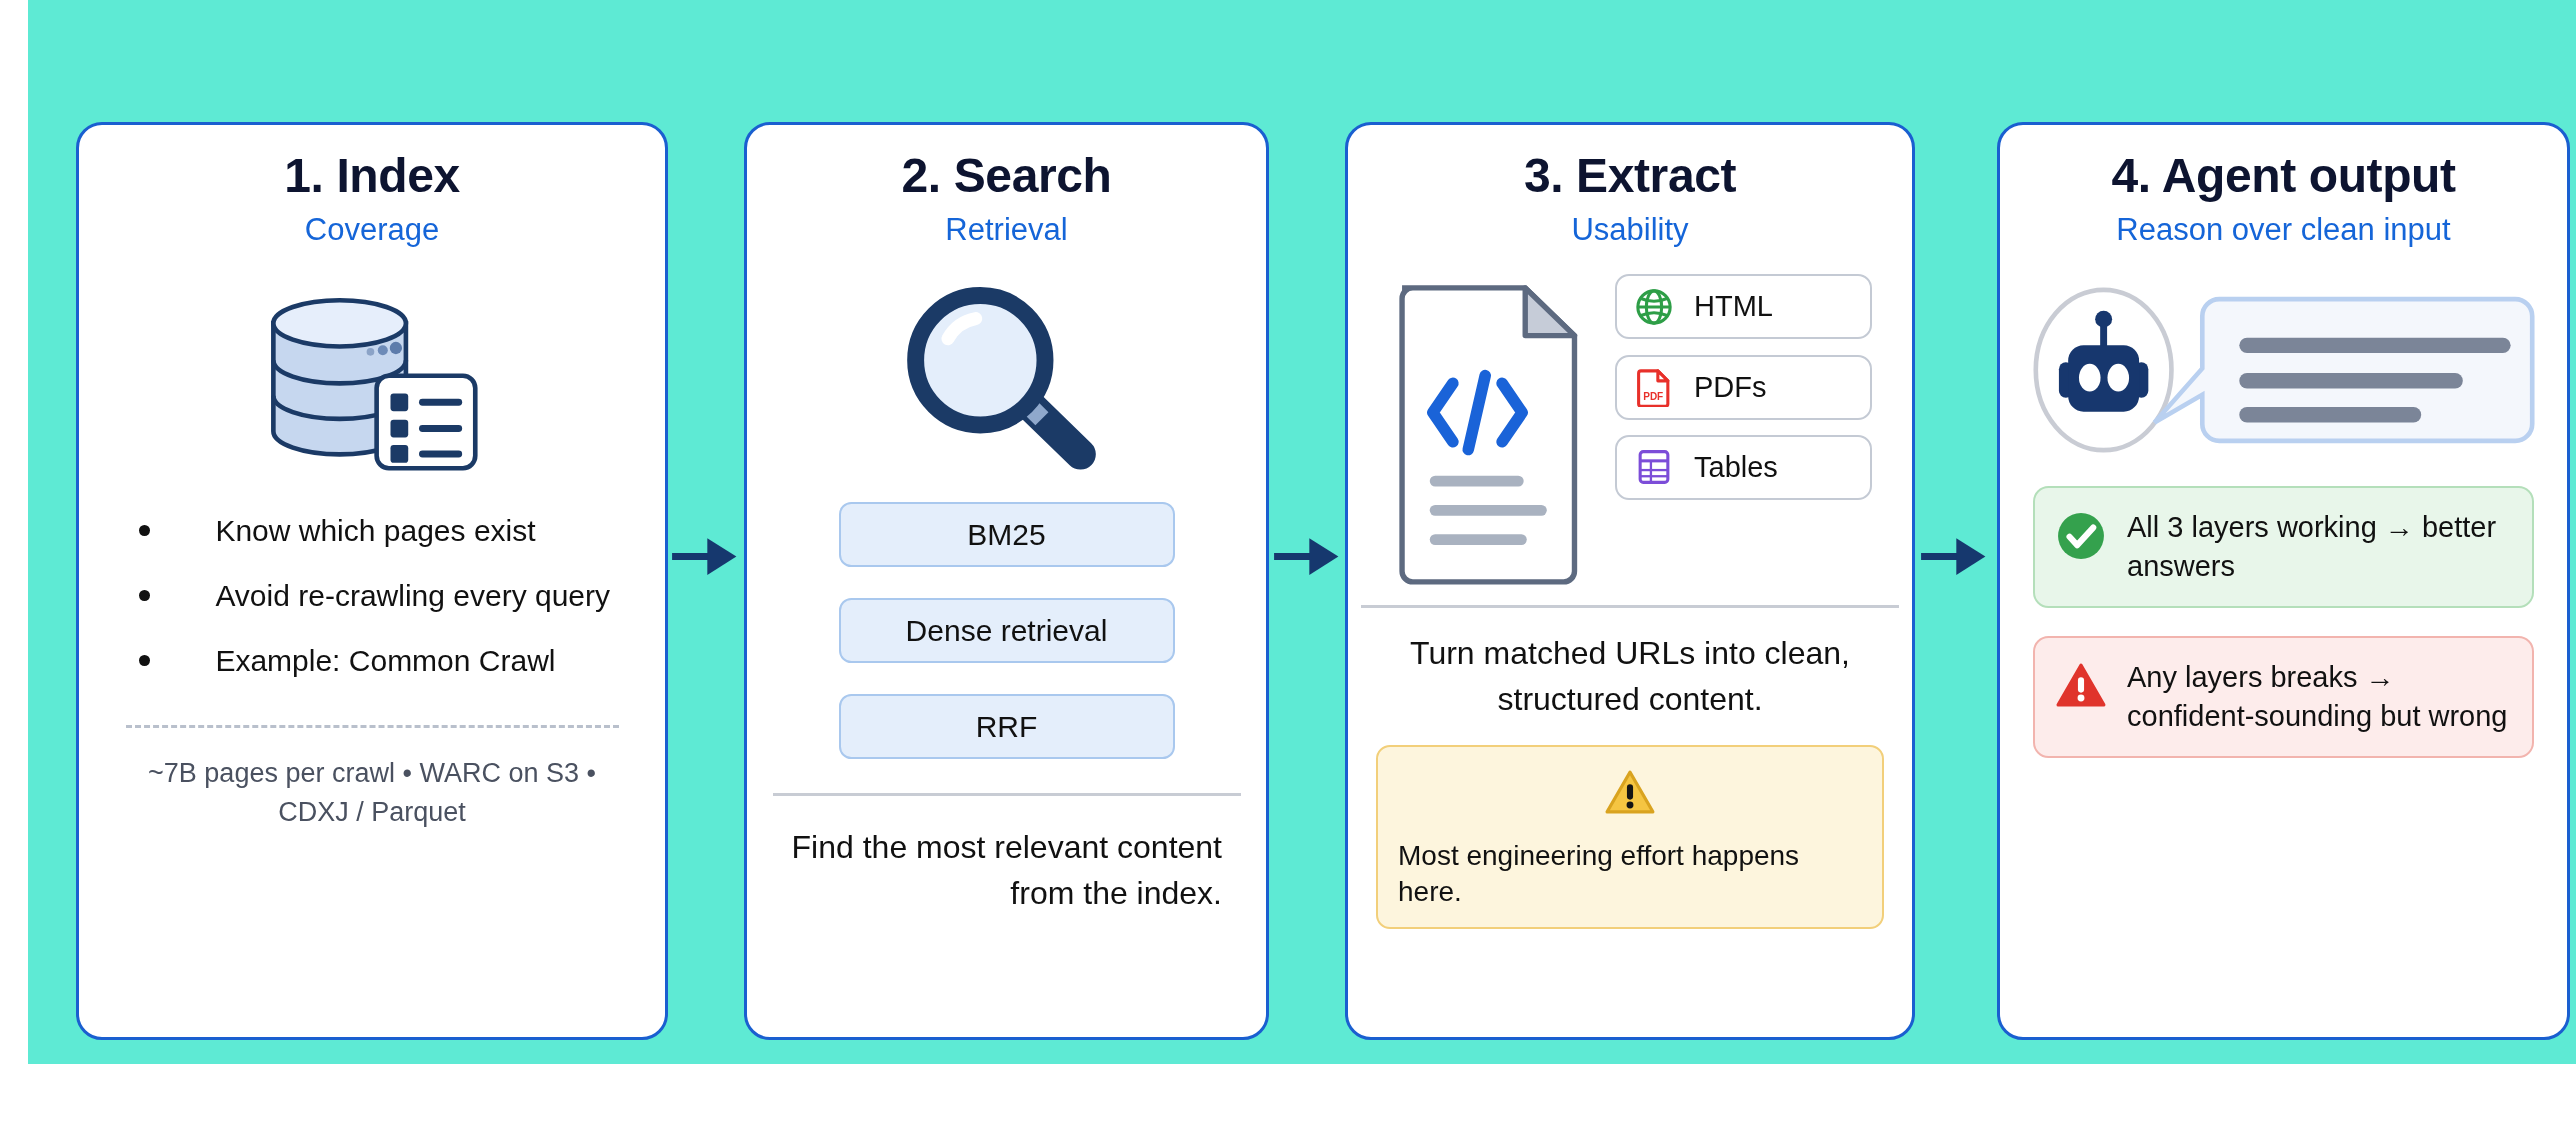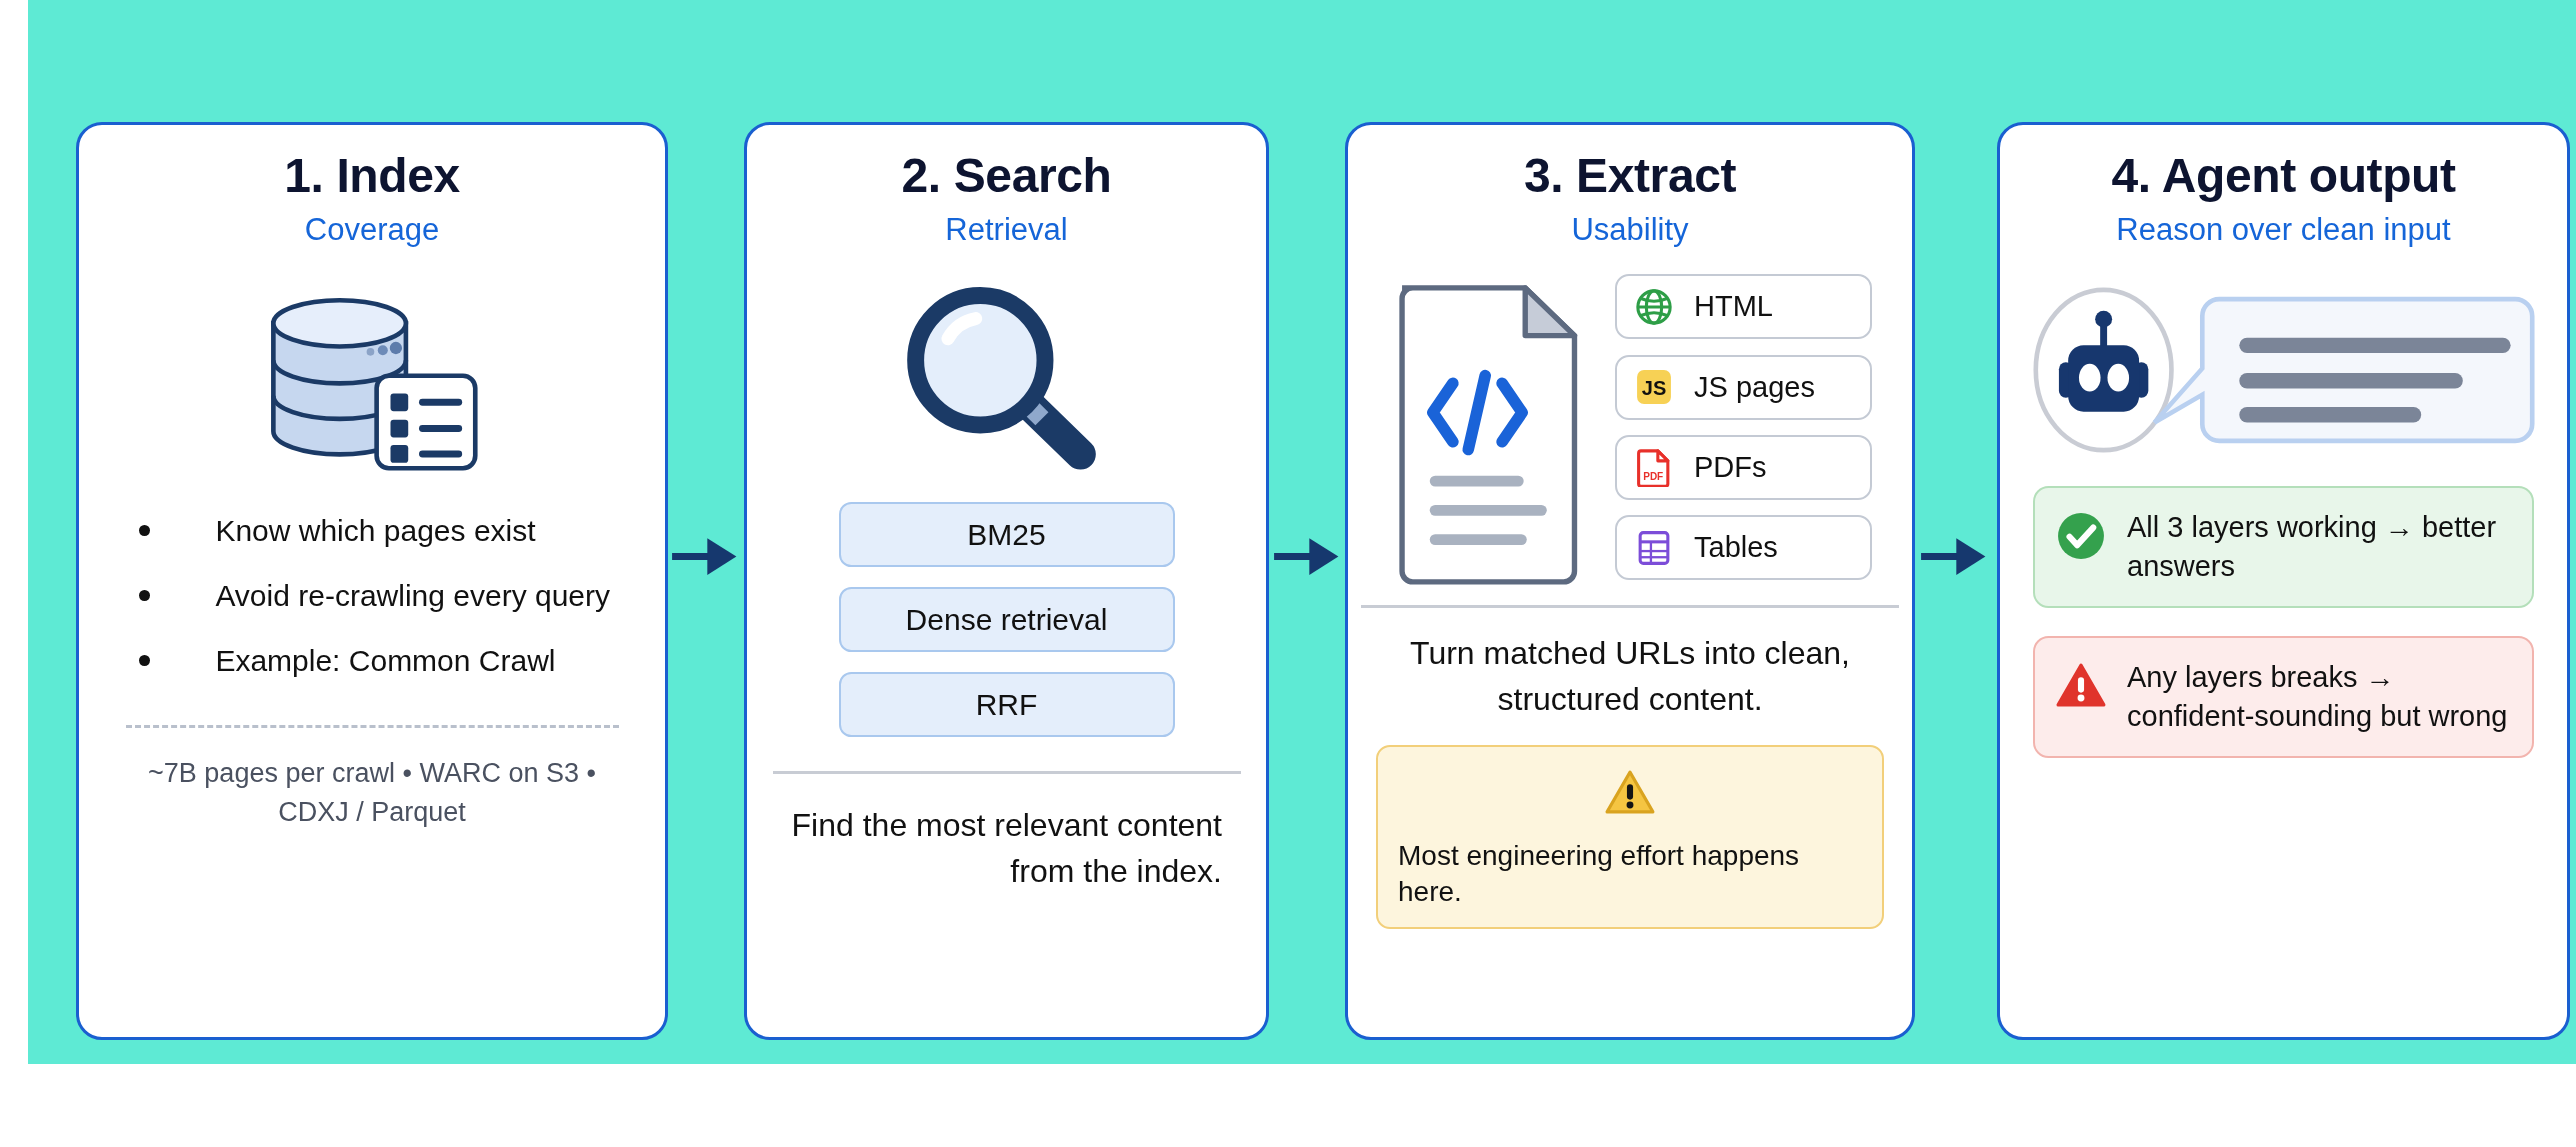--- a/index.html
+++ b/index.html
@@ -102,21 +102,21 @@
   }
 
   
   .mag-wrap {
     margin-top: 35px;
     width: 231px; height: 193px;
   }
   .chip-stack {
     margin-top: 26px;
     width: 336px;
-    display: flex; flex-direction: column; gap: 20px;
+    display: flex; flex-direction: column; gap: 31px;
   }
   .chip {
     height: 65px;
     background: #e4eefb;
     border: 2.3px solid #a9c8ee;
     border-radius: 12.3px;
     display: flex; align-items: center; justify-content: center;
     font-size: 30px;
     color: #111111;
   }
@@ -319,29 +319,20 @@
               <circle cx="26" cy="26" r="21" fill="none" stroke="#2e9e47" stroke-width="4"></circle>
               <ellipse cx="26" cy="26" rx="10" ry="21" fill="none" stroke="#2e9e47" stroke-width="4"></ellipse>
               <line x1="5" y1="26" x2="47" y2="26" stroke="#2e9e47" stroke-width="4"></line>
               <path d="M9 15 q17 7 34 0" fill="none" stroke="#2e9e47" stroke-width="4"></path>
               <path d="M9 37 q17 -7 34 0" fill="none" stroke="#2e9e47" stroke-width="4"></path>
             </svg>
           </span>
           <span>HTML</span>
         </div>
 
-        <div class="fmt-chip">
-          <span class="fmt-ico">
-            <svg viewBox="0 0 52 52" width="40" height="40" style="font-size:38px">
-              <rect x="4" y="4" width="44" height="44" rx="9" fill="#f7d155"></rect>
-              <text x="26" y="37" text-anchor="middle" font-family="Liberation Sans, sans-serif" font-size="26" font-weight="bold" fill="#101010">JS</text>
-            </svg>
-          </span>
-          <span>JS pages</span>
-        </div>
 
         <div class="fmt-chip">
           <span class="fmt-ico">
             <svg viewBox="0 0 52 52" width="40" height="40" style="font-size:38px">
               <path d="M9 5 h22 l13 13 v30 a3 3 0 0 1 -3 3 H9 a3 3 0 0 1 -3 -3 V8 a3 3 0 0 1 3 -3 Z" fill="#ffffff" stroke="#e8302a" stroke-width="4"></path>
               <path d="M31 5 l13 13 h-13 Z" fill="#ffffff" stroke="#e8302a" stroke-width="4" stroke-linejoin="round"></path>
               <text x="25" y="43" text-anchor="middle" font-family="Liberation Sans, sans-serif" font-size="13" font-weight="bold" fill="#e8302a">PDF</text>
             </svg>
           </span>
           <span>PDFs</span>

